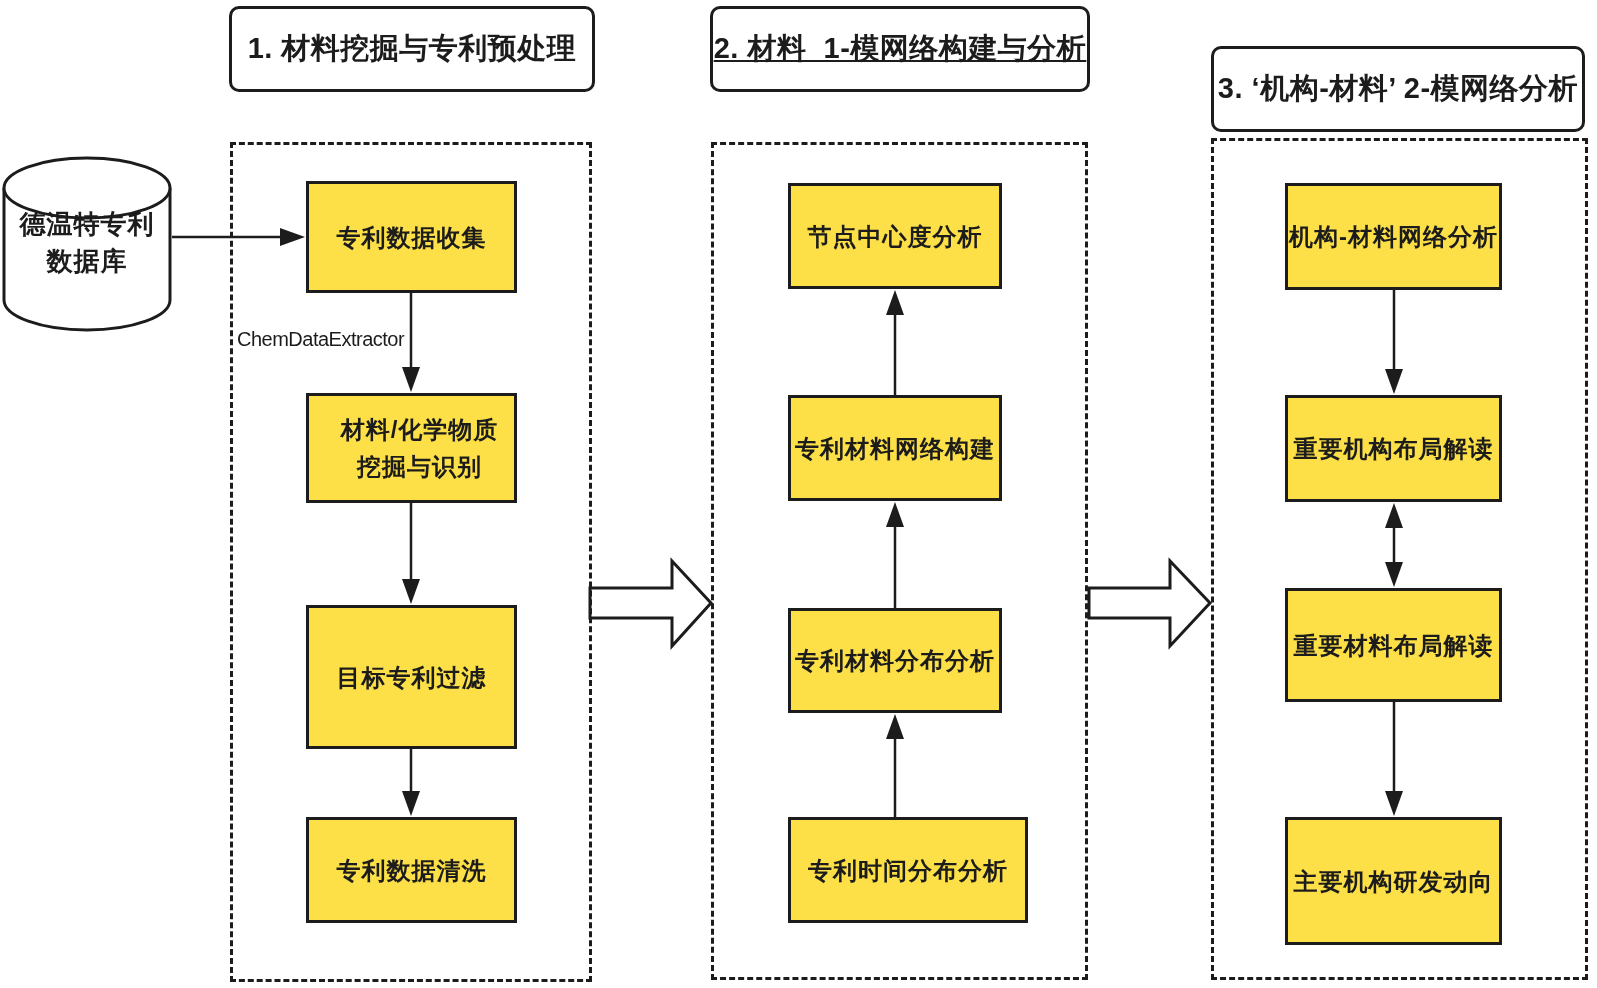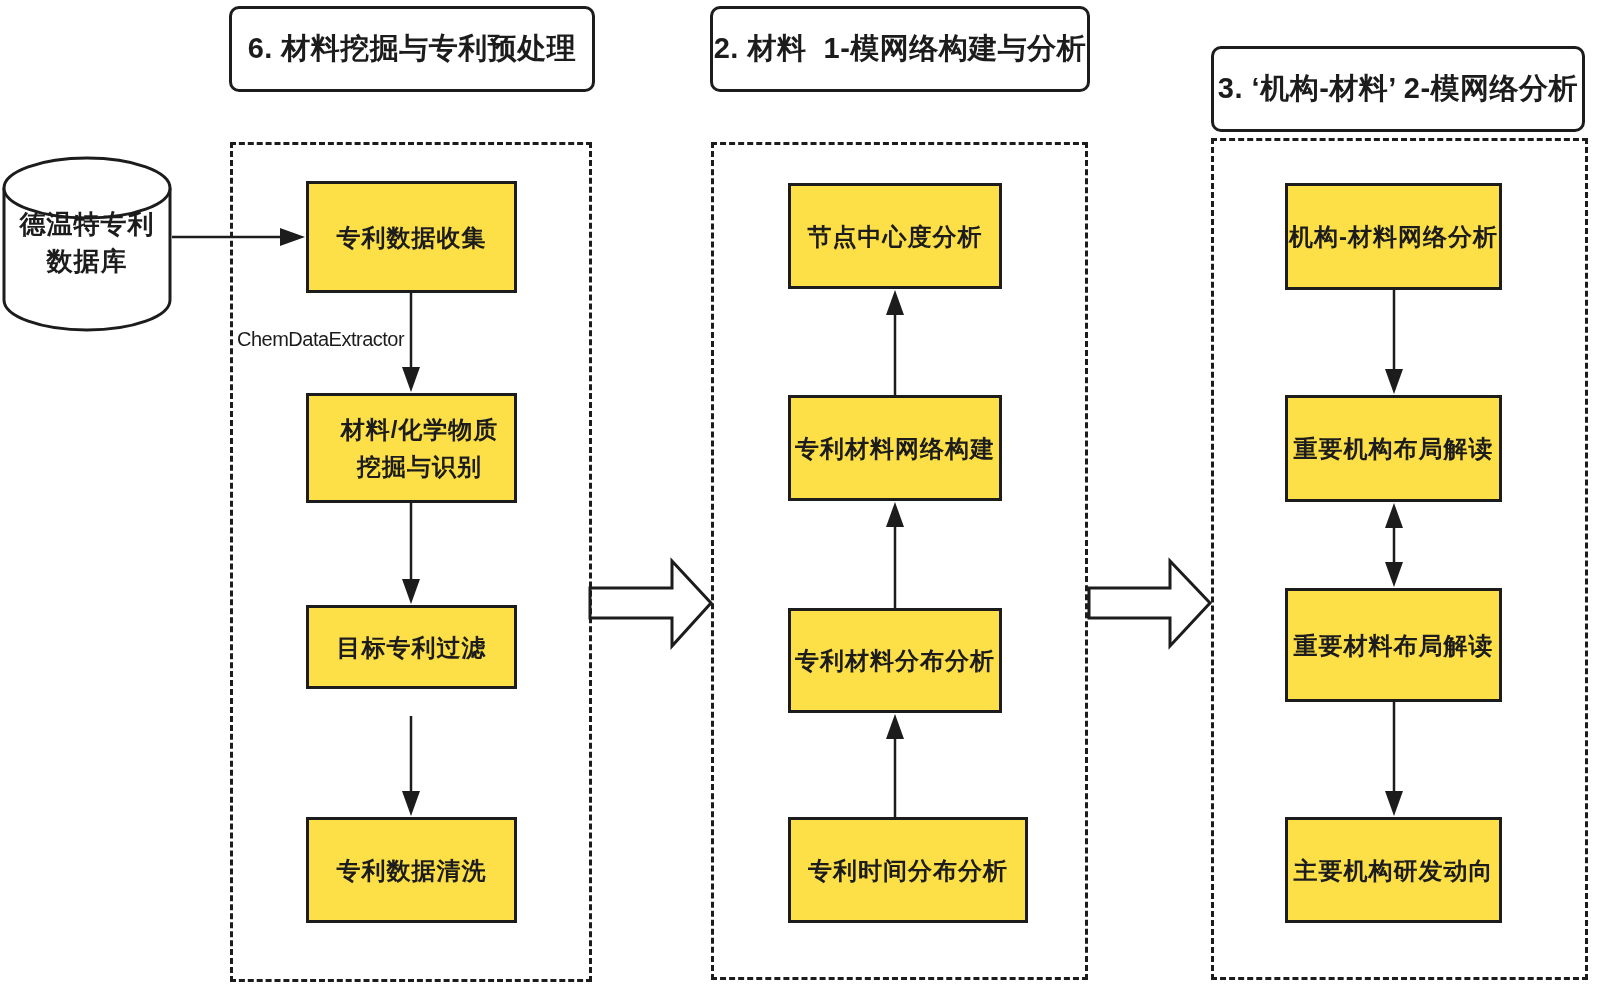--- a/index.html
+++ b/index.html
@@ -84,42 +84,42 @@
     </g>
     <g>
       <line x1="1394" y1="694" x2="1394" y2="793" stroke-width="2.5"></line>
       <polygon points="1394,816 1385,791 1403,791" fill="#1c1c1c" stroke="none"></polygon>
     </g>
 
     <polygon points="590,588 672,588 672,561 711,603 672,646 672,618 590,618" fill="#ffffff" stroke="#1c1c1c" stroke-width="3"></polygon>
     <polygon points="1089,588 1170,588 1170,561 1210,603 1170,646 1170,618 1089,618" fill="#ffffff" stroke="#1c1c1c" stroke-width="3"></polygon>
   </svg>
 
-  <div class="titlebox" style="left:229px;top:6px;width:366px;height:86px;">6. 材料挖掘与专利预处理</div>
-  <div class="titlebox" style="left:710px;top:6px;width:380px;height:86px;">2. 材料  1-模网络构建与分析</div>
+  <div class="titlebox" style="left:229px;top:6px;width:366px;height:86px;">1. 材料挖掘与专利预处理</div>
+  <div class="titlebox" style="left:710px;top:6px;width:380px;height:86px;text-decoration:underline;">2. 材料  1-模网络构建与分析</div>
   <div class="titlebox" style="left:1211px;top:6px;width:374px;height:86px;margin-top:40px;">3. ‘机构-材料’ 2-模网络分析</div>
 
   <div class="dashedbox" style="left:230px;top:142px;width:362px;height:840px;"></div>
   <div class="dashedbox" style="left:711px;top:142px;width:377px;height:838px;"></div>
   <div class="dashedbox" style="left:1211px;top:138px;width:377px;height:842px;"></div>
 
   <div class="dblabel">德温特专利
 数据库</div>
 
   <div class="chemlabel">ChemDataExtractor</div>
 
   <div class="step" style="left:306px;top:181px;width:211px;height:112px;">专利数据收集</div>
   <div class="step" style="left:306px;top:393px;width:211px;height:110px;padding-left:16px;">材料/化学物质
 挖掘与识别</div>
-  <div class="step" style="left:306px;top:605px;width:211px;height:84px;">目标专利过滤</div>
+  <div class="step" style="left:306px;top:605px;width:211px;height:144px;">目标专利过滤</div>
   <div class="step" style="left:306px;top:817px;width:211px;height:106px;">专利数据清洗</div>
 
   <div class="step" style="left:788px;top:183px;width:214px;height:106px;">节点中心度分析</div>
   <div class="step" style="left:788px;top:395px;width:214px;height:106px;">专利材料网络构建</div>
   <div class="step" style="left:788px;top:608px;width:214px;height:105px;">专利材料分布分析</div>
   <div class="step" style="left:788px;top:817px;width:240px;height:106px;">专利时间分布分析</div>
 
   <div class="step" style="left:1285px;top:183px;width:217px;height:107px;">机构-材料网络分析</div>
   <div class="step" style="left:1285px;top:395px;width:217px;height:107px;">重要机构布局解读</div>
   <div class="step" style="left:1285px;top:588px;width:217px;height:114px;">重要材料布局解读</div>
-  <div class="step" style="left:1285px;top:817px;width:217px;height:106px;">主要机构研发动向</div>
+  <div class="step" style="left:1285px;top:817px;width:217px;height:128px;">主要机构研发动向</div>
 
 </div>
 
 </body></html>

